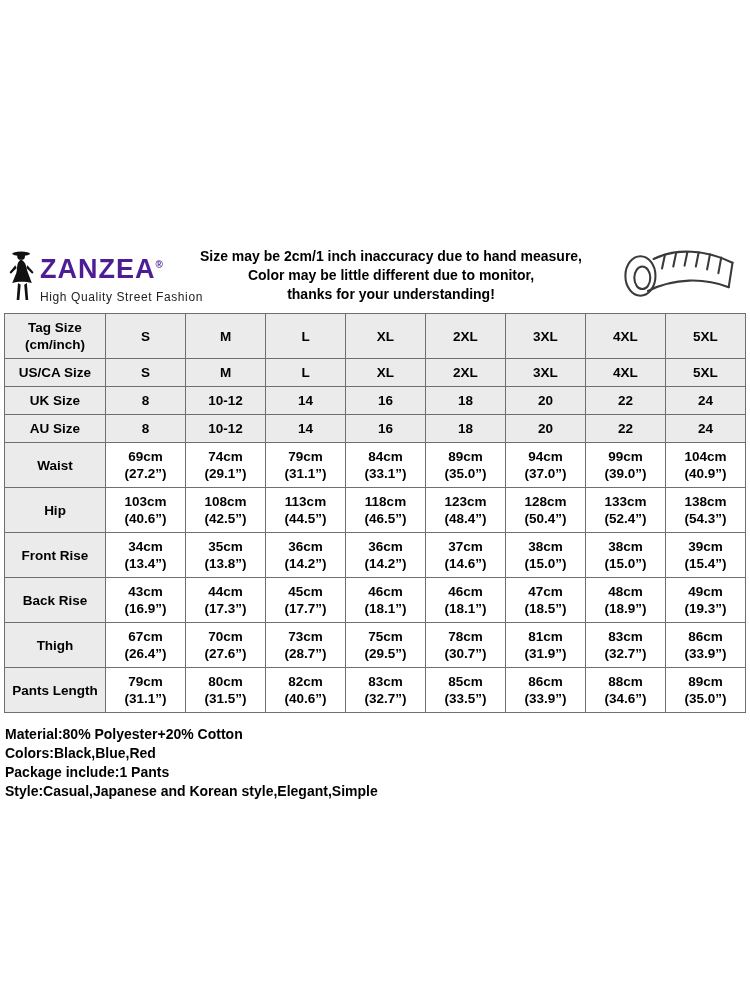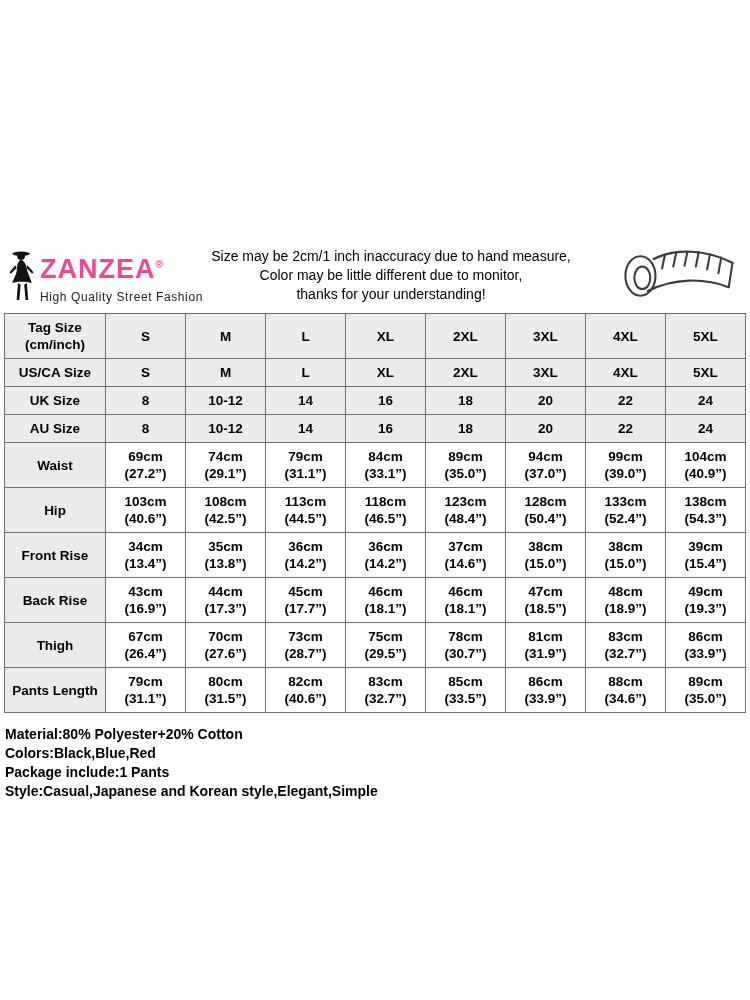--- a/index.html
+++ b/index.html
@@ -30,40 +30,40 @@
     display: flex;
     align-items: center;
     flex: 0 0 auto;
   }
   .logo-figure { width: 32px; height: 56px; flex: 0 0 auto; }
   .logo-textwrap { margin-left: 2px; }
   .brand-line {
     font-size: 27px;
     font-weight: bold;
     letter-spacing: 1px;
-    color: #ec4899;
+    color: #4c1d95;
     line-height: 38px;
     white-space: nowrap;
   }
   .brand-reg {
     font-size: 10px;
     vertical-align: super;
     font-weight: bold;
   }
   .tagline {
     font-size: 12px;
     letter-spacing: 0.6px;
     color: #222;
     margin-top: 2px;
     white-space: nowrap;
   }
   .disclaimer {
     flex: 1;
     text-align: center;
-    font-weight: normal;
+    font-weight: bold;
     font-size: 14px;
     line-height: 19px;
     color: #000;
     padding-right: 6px;
   }
   .tape { width: 128px; height: 62px; flex: 0 0 auto; }
   
   table.size-table {
     border-collapse: collapse;
     table-layout: fixed;

